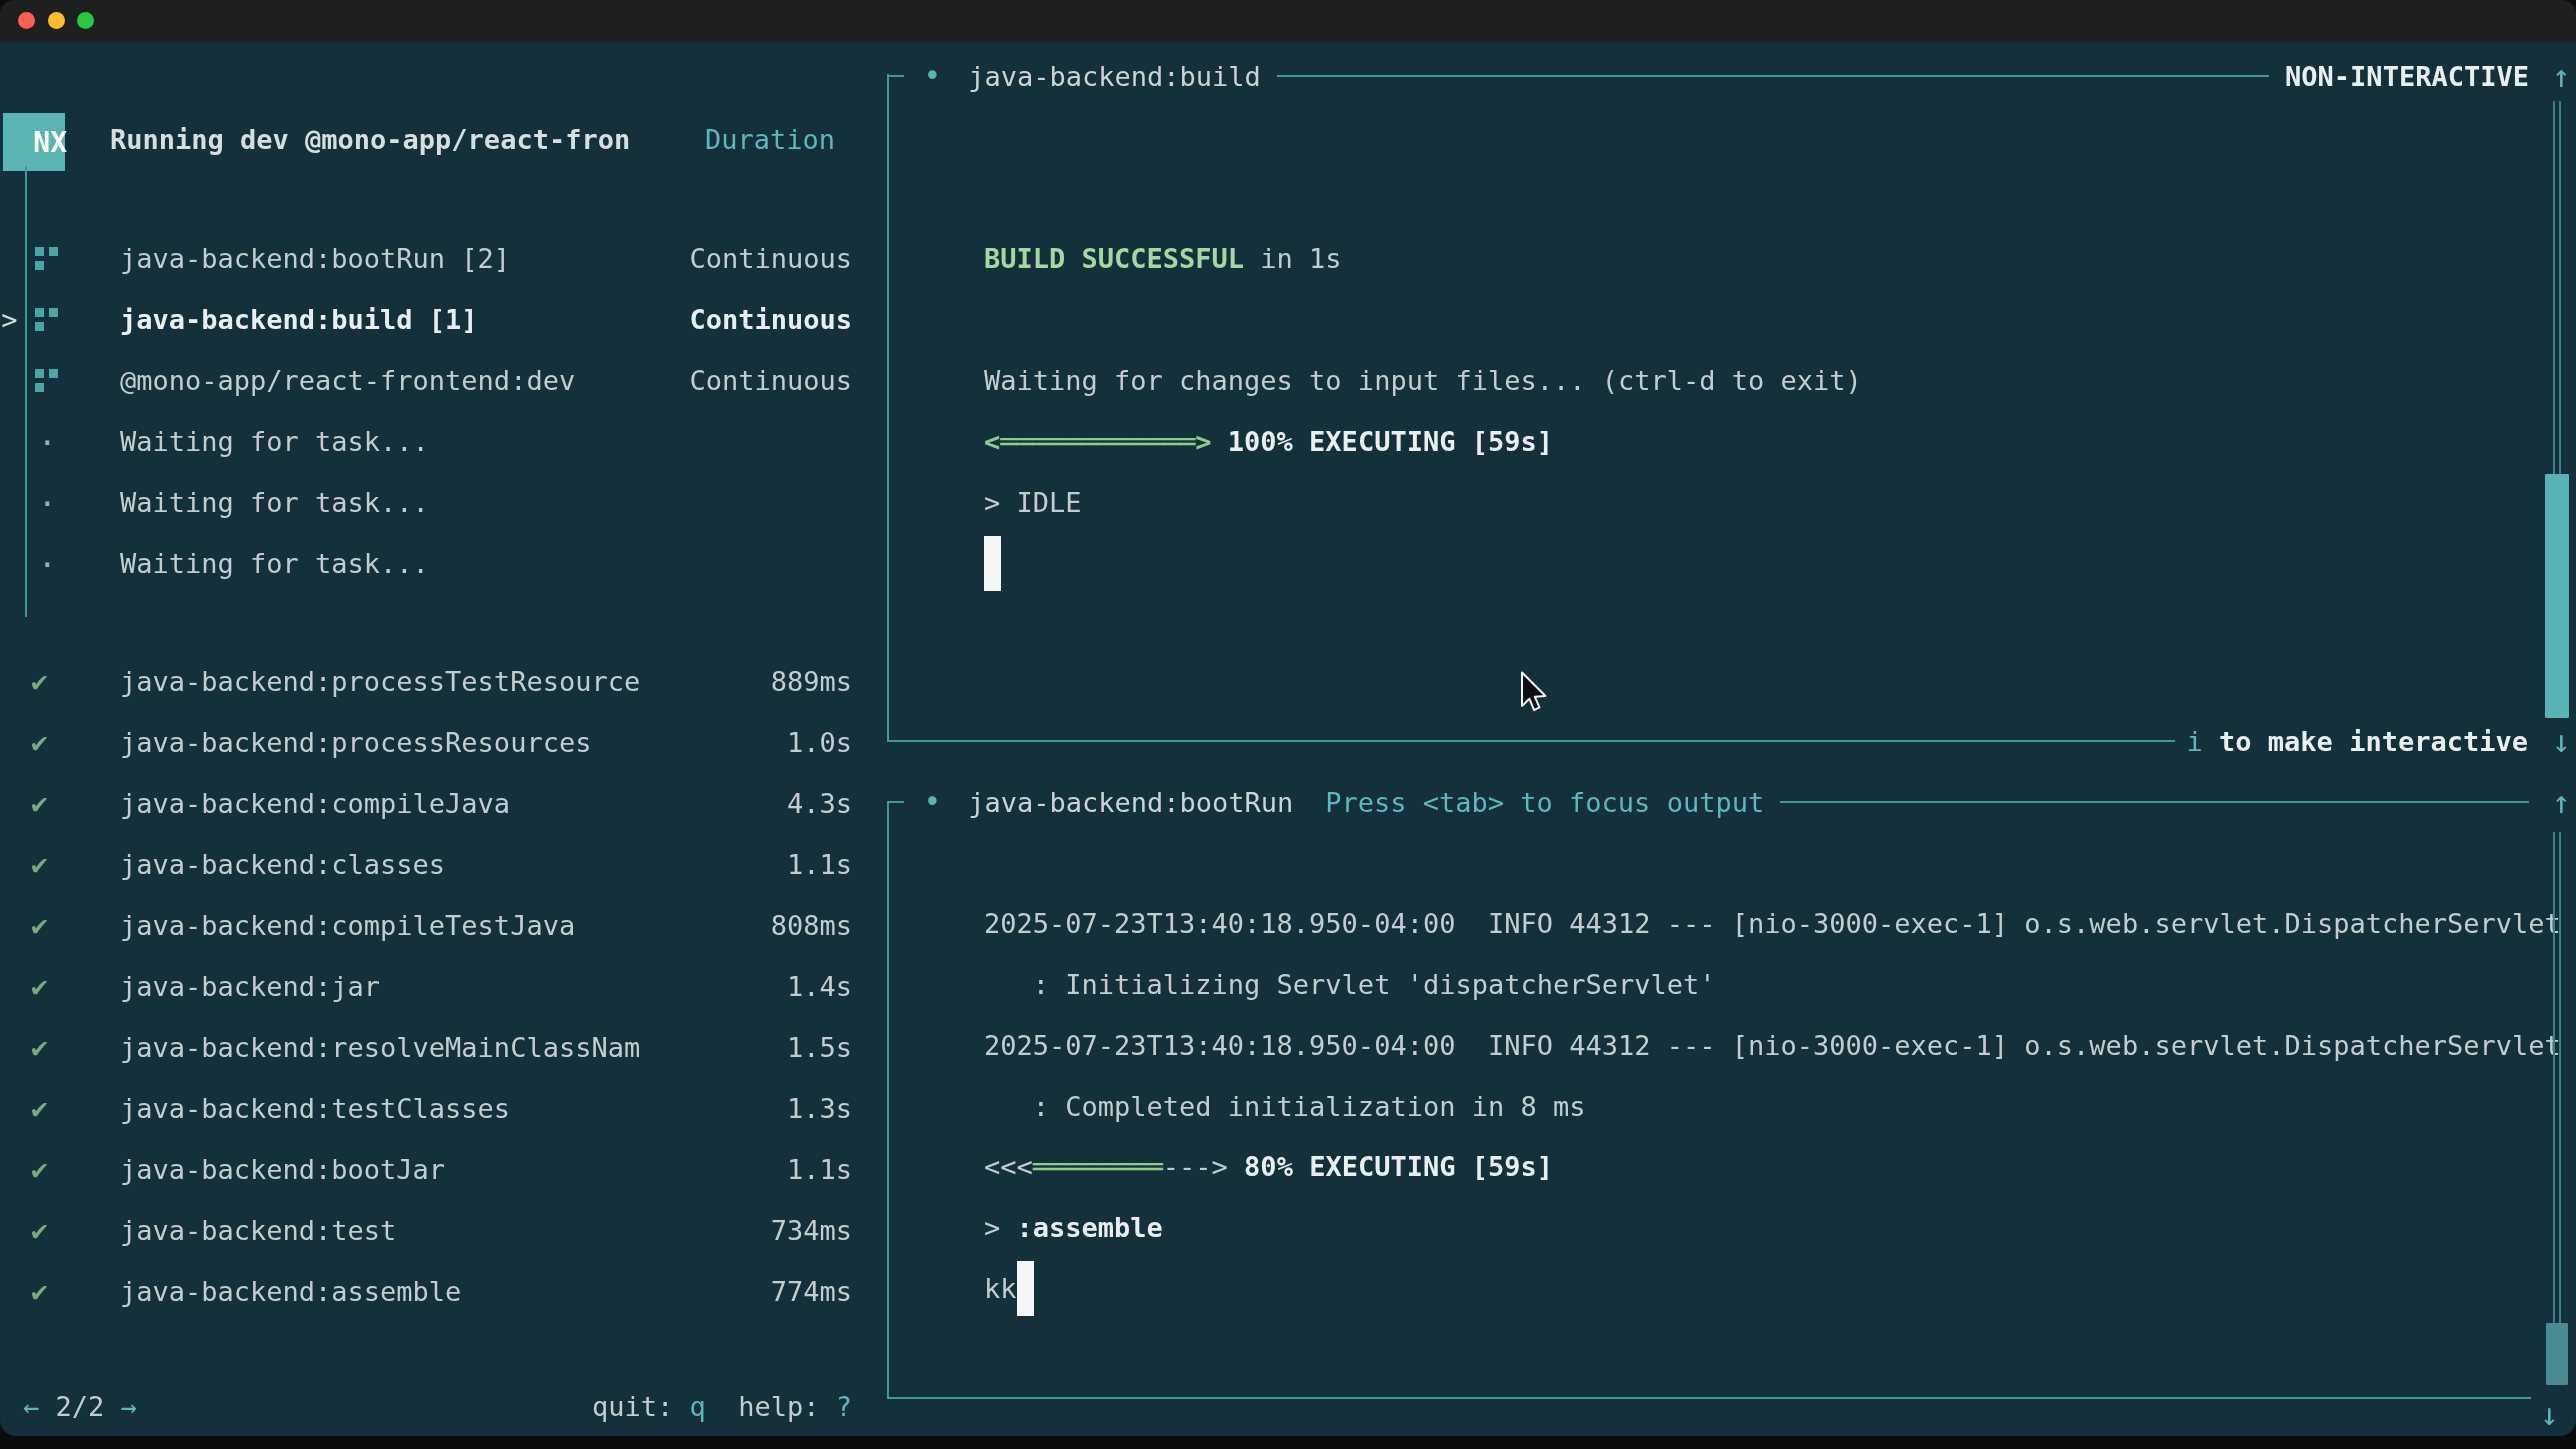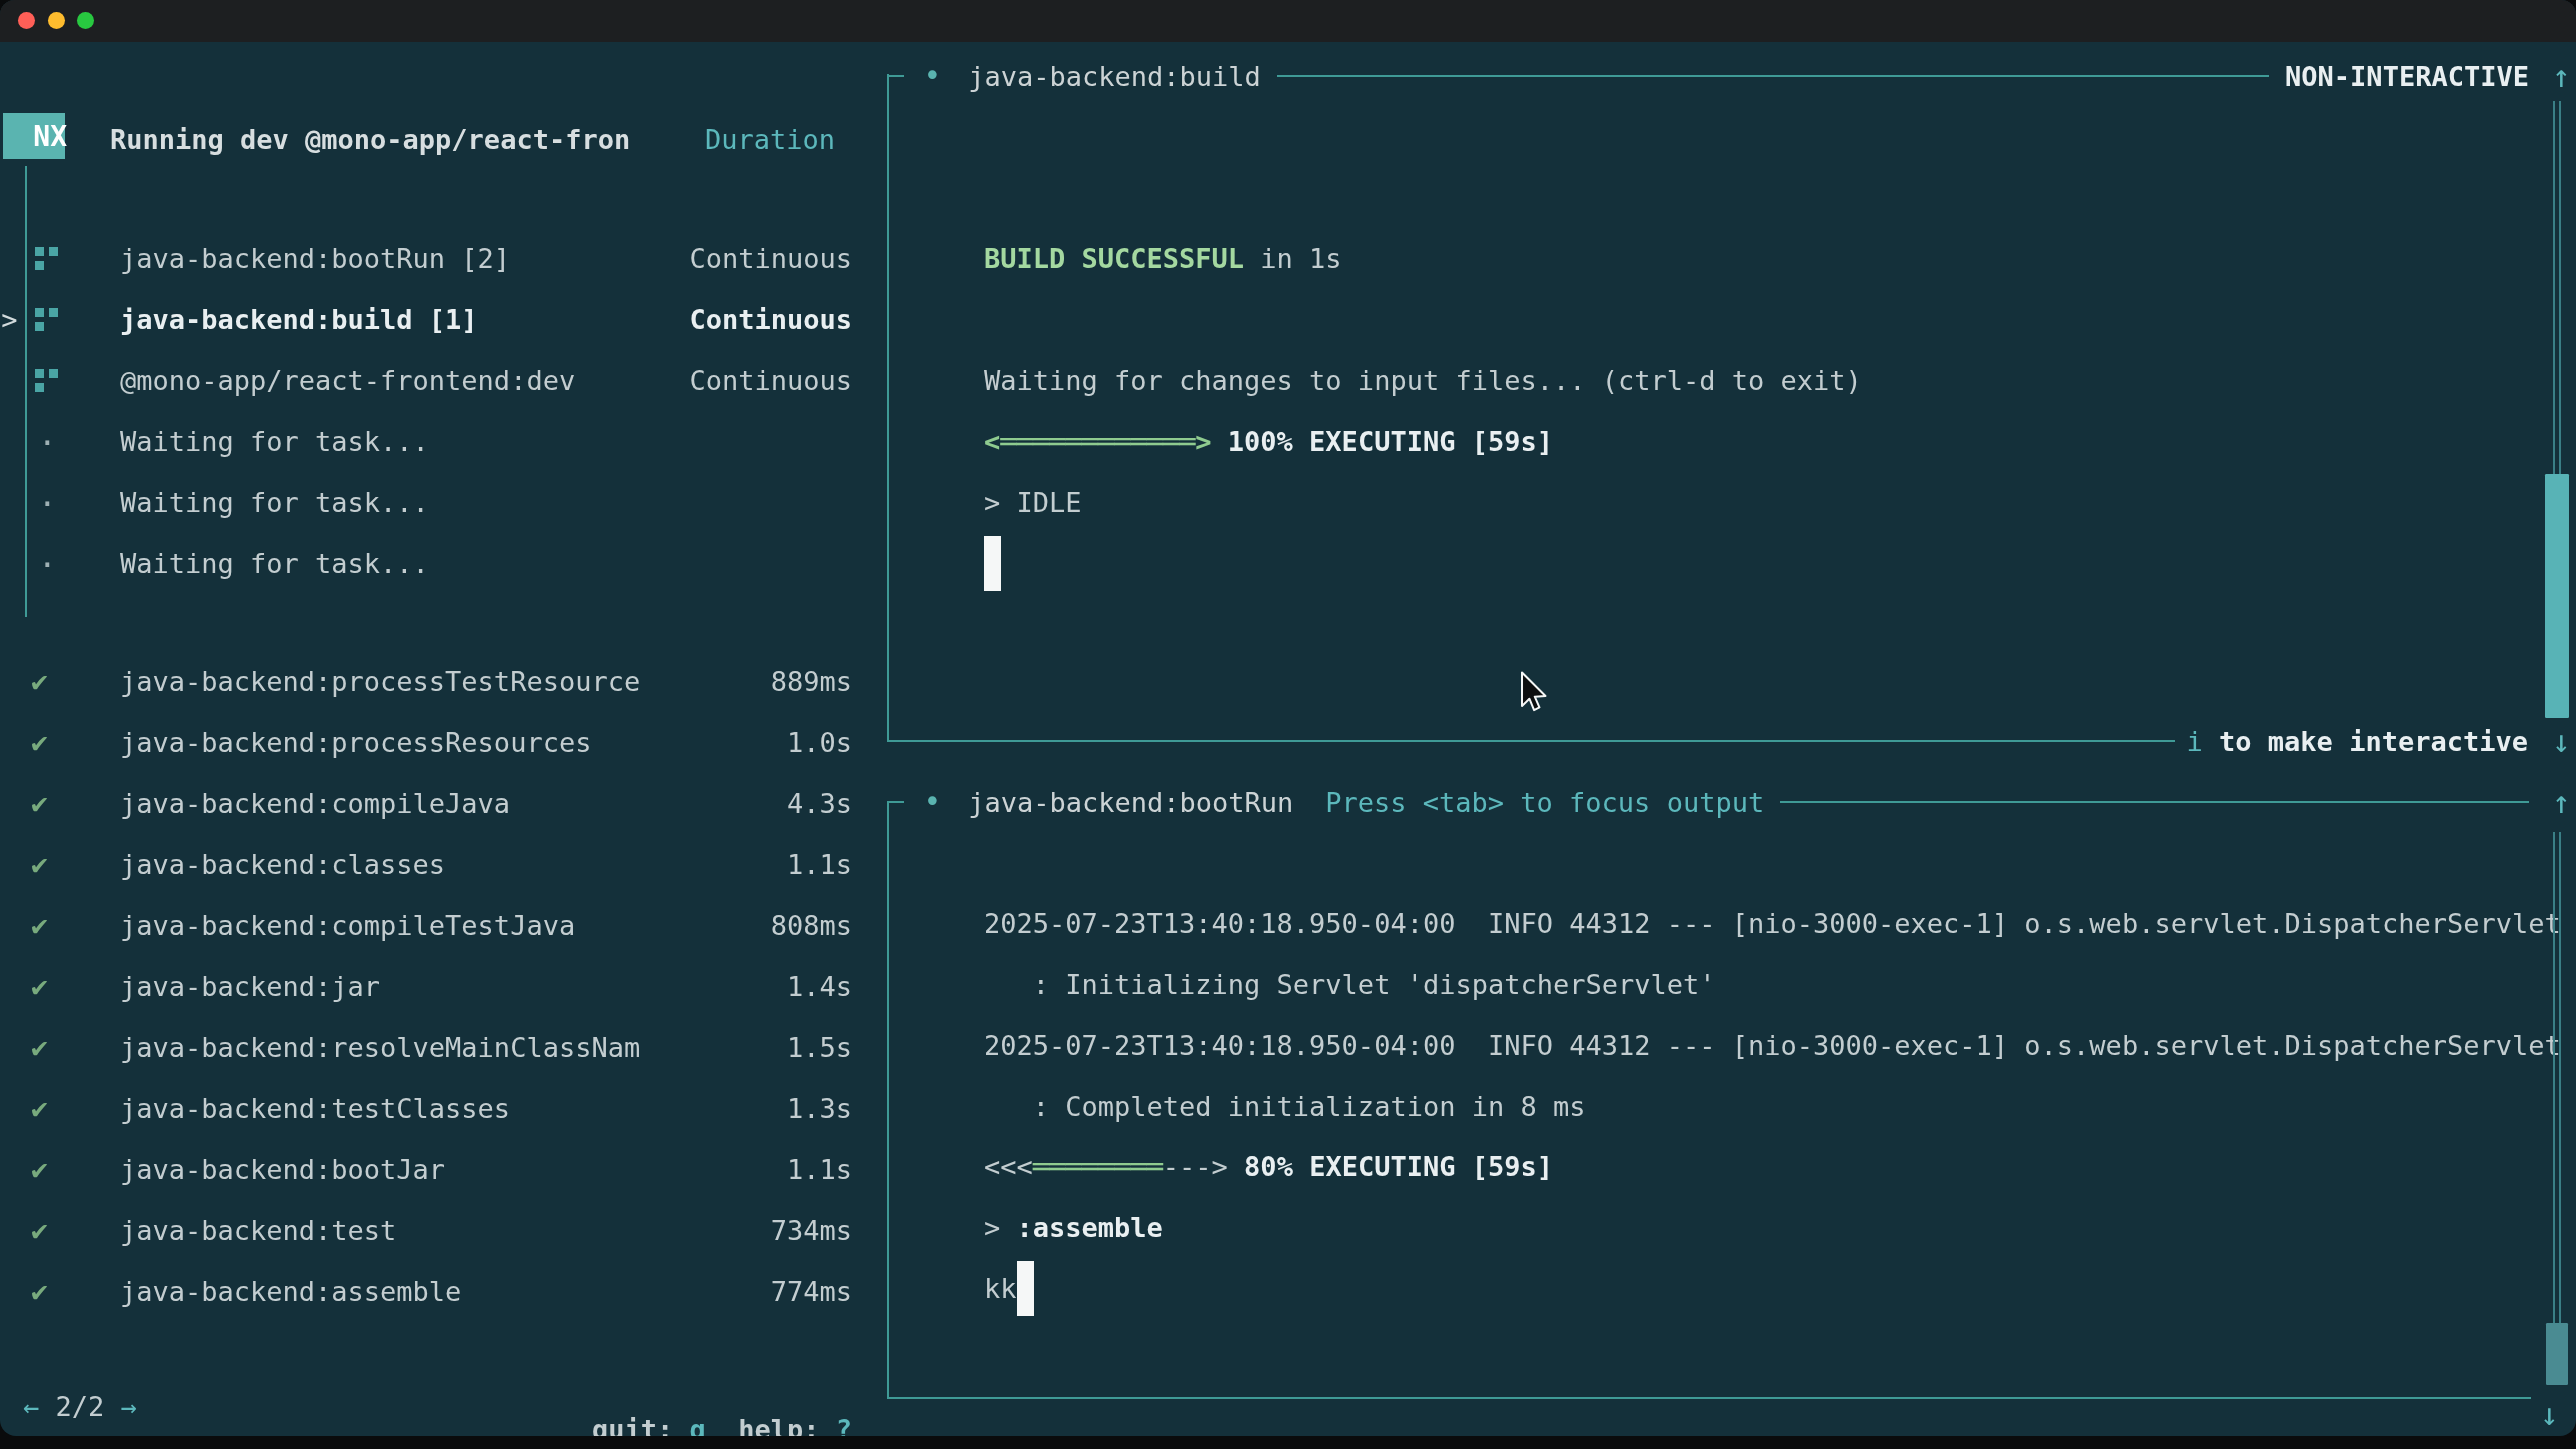--- a/index.html
+++ b/index.html
@@ -31,21 +31,21 @@
   .tl.red{left:18px;background:#ff5f57;}
   .tl.yellow{left:48px;background:#febc2e;}
   .tl.green{left:77px;background:#28c840;}
   .bold{font-weight:700;color:var(--white);}
   .tealtext{color:var(--teal);}
   .graytext{color:var(--gray);}
   .whitetext{color:var(--white);font-weight:700;}
   .greentext{color:var(--green);font-weight:700;}
 
   
-  .nx-badge{position:absolute;left:2.7px;top:113px;width:62px;height:46px;background:var(--badge);
+  .nx-badge{position:absolute;left:2.7px;top:113px;width:62px;height:58px;background:var(--badge);
             color:#ffffff;font-weight:700;font-size:28px;display:flex;align-items:center;justify-content:center;padding-left:33px;}
   .sb-title{position:absolute;left:110px;top:109px;height:60px;display:flex;align-items:center;
             font-weight:700;color:#d7dee0;white-space:pre;}
   .sb-duration{position:absolute;right:1724px;top:109px;height:60px;display:flex;align-items:center;color:var(--teal);}
   .tree-rail{position:absolute;left:25px;top:166px;width:2px;height:451px;background:var(--line);}
 
   .rows{position:absolute;left:0;width:887px;}
   .rows.running{top:228px;}
   .rows.completed{top:651px;}
   .srow{position:relative;height:61px;}
@@ -55,21 +55,21 @@
   .spinner{position:absolute;left:35px;top:50%;margin-top:-11.4px;width:23px;height:23px;}
   .spinner i{position:absolute;width:8.7px;height:8.7px;background:#4aa5a5;}
   .spinner i:nth-child(1){left:0;top:0;}
   .spinner i:nth-child(2){left:14px;top:0;}
   .spinner i:nth-child(3){left:0;top:14px;}
   .waitdot{position:absolute;left:38px;top:0;height:100%;display:flex;align-items:center;color:var(--dimdot);font-size:31px;}
   .checkmark{position:absolute;left:31px;top:0;height:100%;display:flex;align-items:center;color:var(--check);font-size:28px;}
 
   .sb-footer{position:absolute;left:0;top:1375px;width:887px;height:62px;}
   .pager{position:absolute;left:23px;top:0;height:100%;display:flex;align-items:center;white-space:pre;}
-  .keys{position:absolute;right:35px;top:8px;height:100%;display:flex;align-items:flex-end;white-space:pre;font-weight:bold;}
+  .keys{position:absolute;right:35px;top:0;height:100%;display:flex;align-items:center;white-space:pre;}
 
   
   .hline{height:2px;background:var(--line);}
   .stub{width:17.4px;height:2px;background:var(--line);}
   .p-header{position:absolute;left:887px;right:5.4px;height:62px;display:flex;align-items:center;}
   .p-header .bullet{color:var(--badge);margin-left:19px;font-size:29.5px;}
   .p-header .ptitle{margin-left:27px;color:#ccd3d5;white-space:pre;}
   .p-header .hr{flex:1;margin-left:16px;}
   .p-header .mode{margin-left:16px;}
   .p-header .uarrow{margin-left:23px;color:var(--teal);font-size:31px;}

